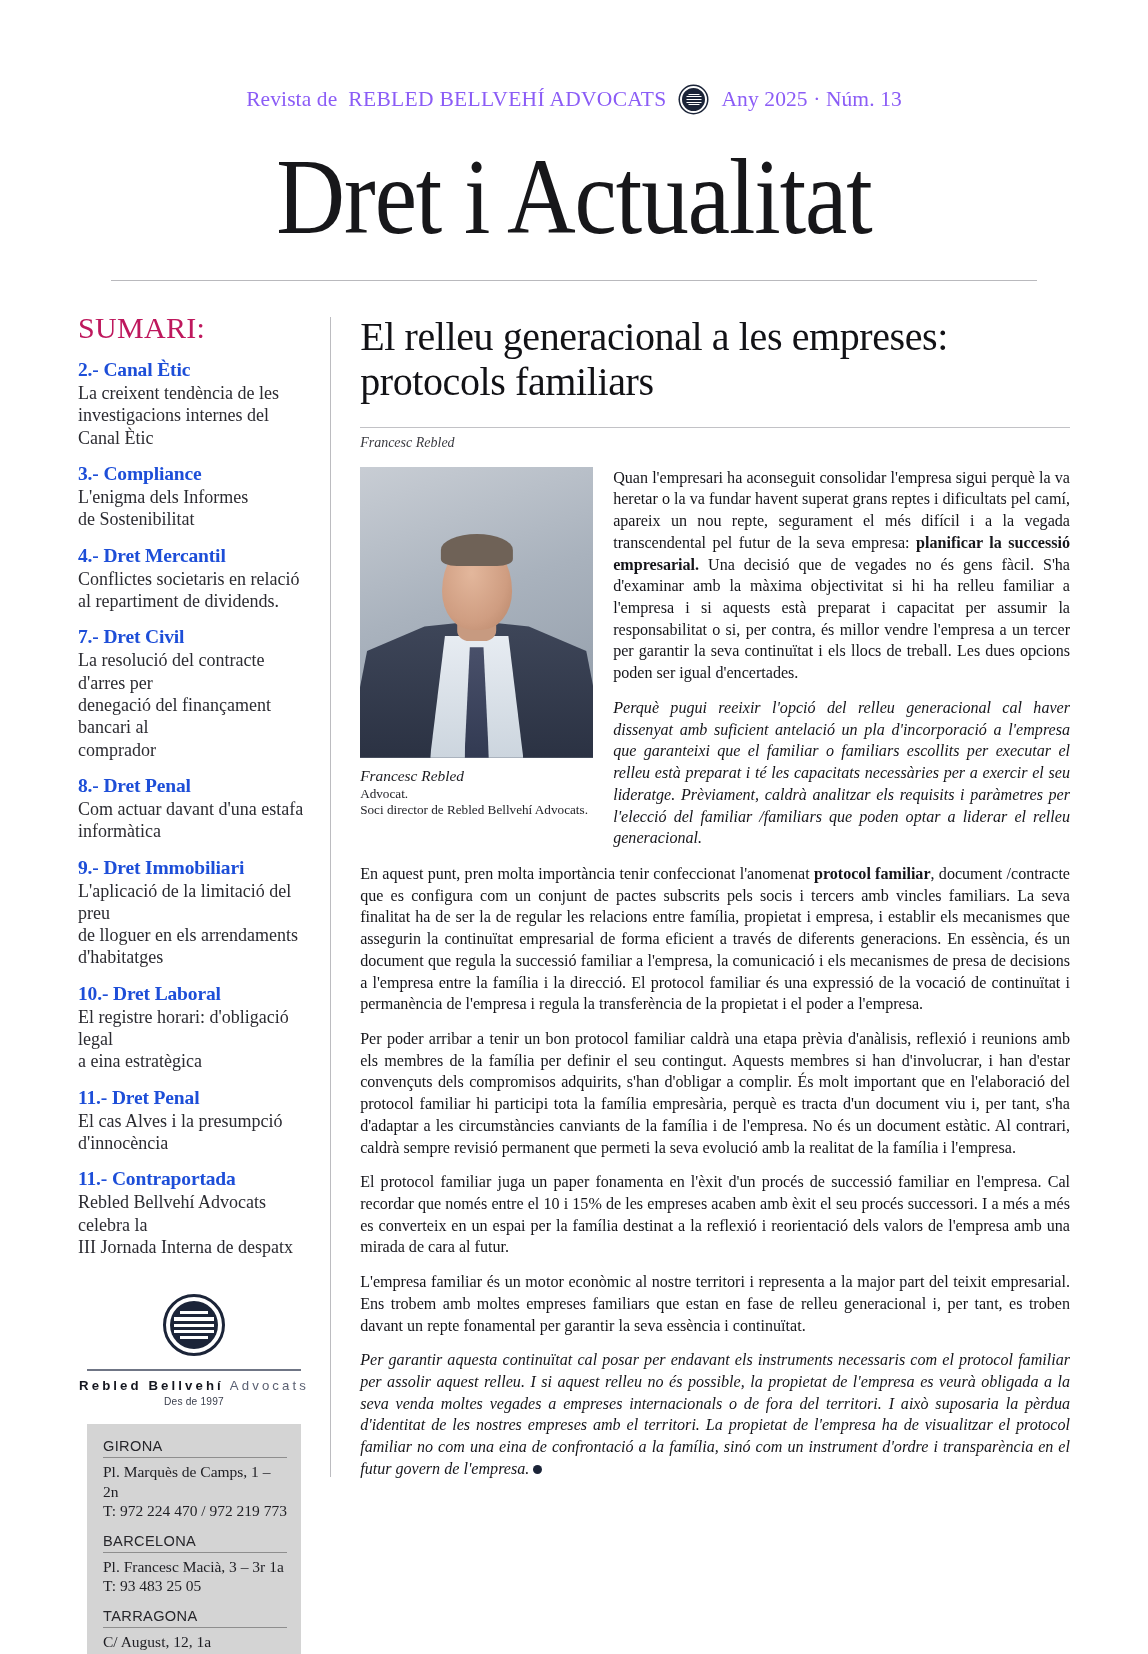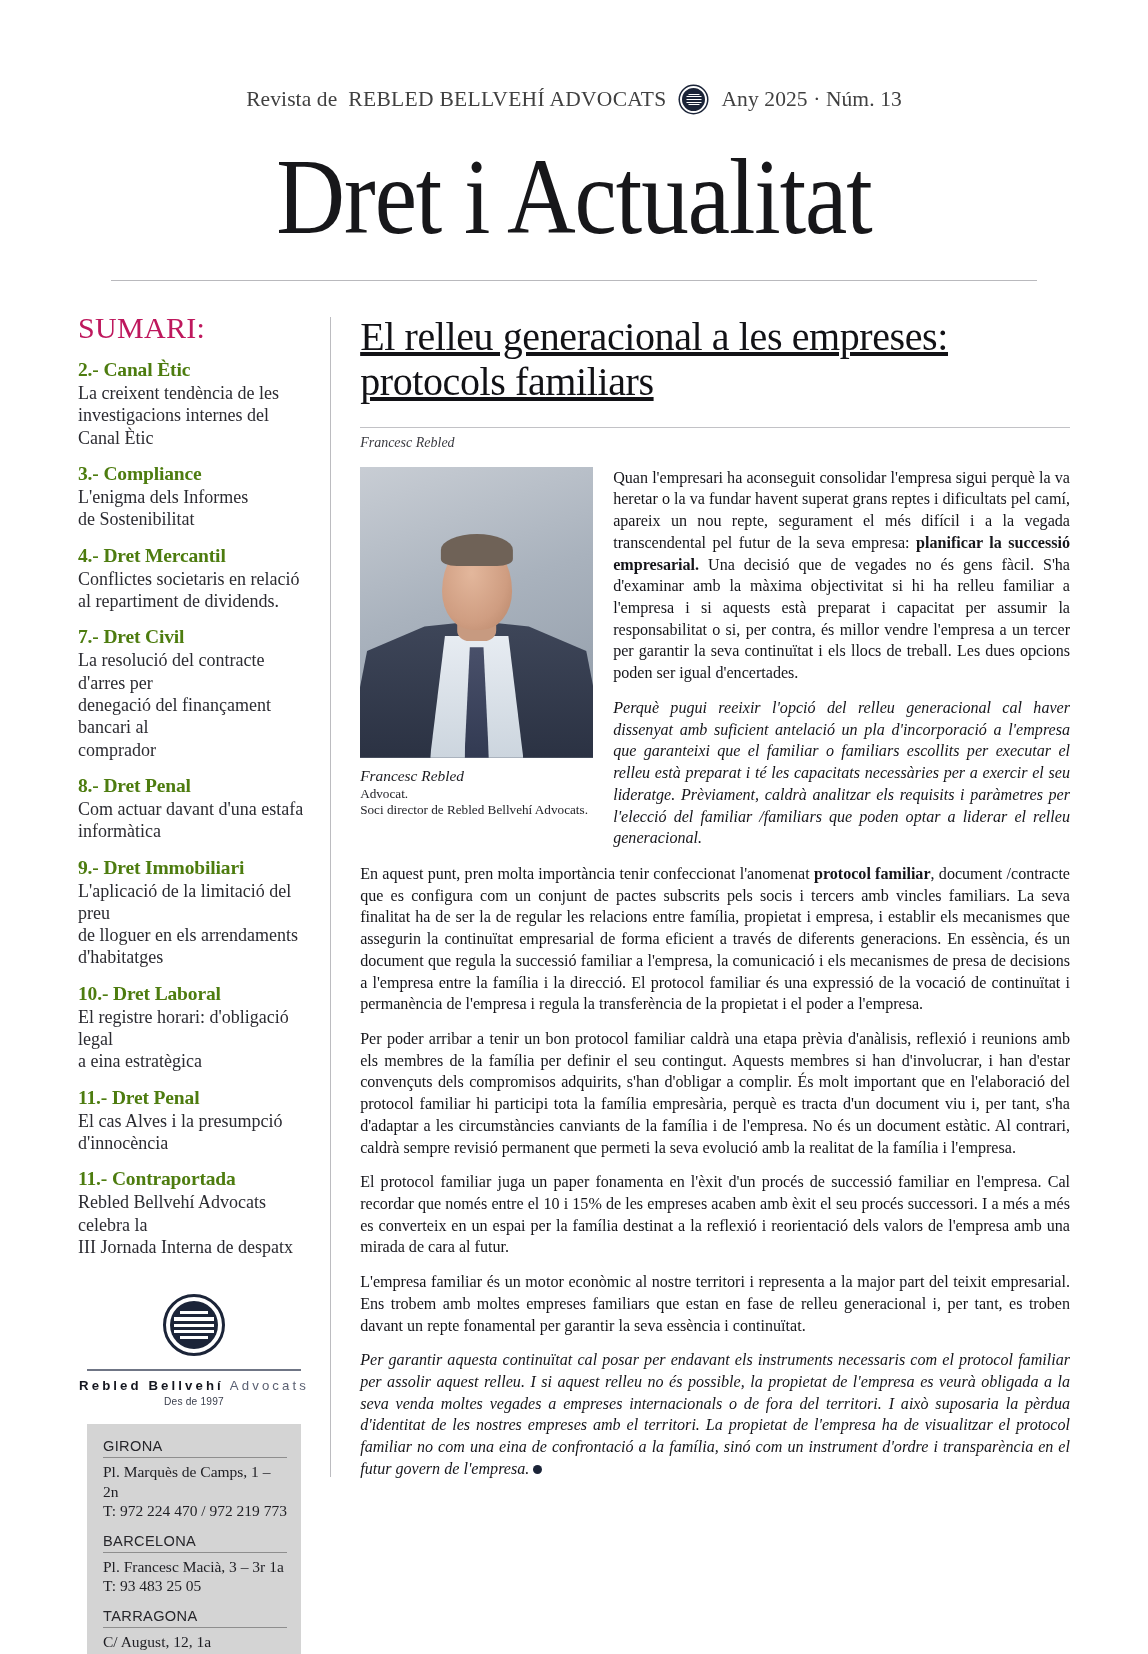--- a/index.html
+++ b/index.html
@@ -22,21 +22,21 @@
     padding-top: 86px;
     text-align: center;
   }
   .kicker {
     display: flex;
     align-items: center;
     justify-content: center;
     gap: 11px;
     font-size: 21.5px;
     letter-spacing: 0.1px;
-    color: #404040;
+    color: #8b5cf6;
     font-family: "Liberation Serif", "DejaVu Serif", serif;
   }
   .kicker .kicker-firm { font-size: 21.5px; letter-spacing: 0.3px; }
   .kicker .kicker-issue { font-size: 21.5px; text-align: right; }
 
   
   .logo-mark {
     display: inline-block;
     position: relative;
     border-radius: 50%;
@@ -114,21 +114,21 @@
     margin: 0 0 13px 0;
     font-weight: 400;
     color: #be185d;
   }
   .toc-item { margin-bottom: 13px; }
   .toc-head {
     font-size: 19.5px;
     font-weight: 700;
     line-height: 1.18;
     letter-spacing: -0.15px;
-    color: #4d7c0f;
+    color: #1d4ed8;
     margin: 0 0 1px 0;
   }
   .toc-desc {
     font-size: 18px;
     line-height: 1.24;
     color: #2b2b31;
     margin: 0;
   }
 
   
@@ -209,21 +209,20 @@
   }
 
   
   .article-title {
     font-size: 40px;
     line-height: 1.12;
     font-weight: 400;
     letter-spacing: -0.4px;
     margin: 4px 0 0 0;
     color: #121216;
-    text-decoration: underline;
   }
   .byline-rule {
     border-top: 1px solid #c2c2c6;
     margin: 22px 0 7px 0;
   }
   .byline {
     font-size: 14px;
     font-style: italic;
     color: #3a3a40;
     margin: 0 0 16px 0;

